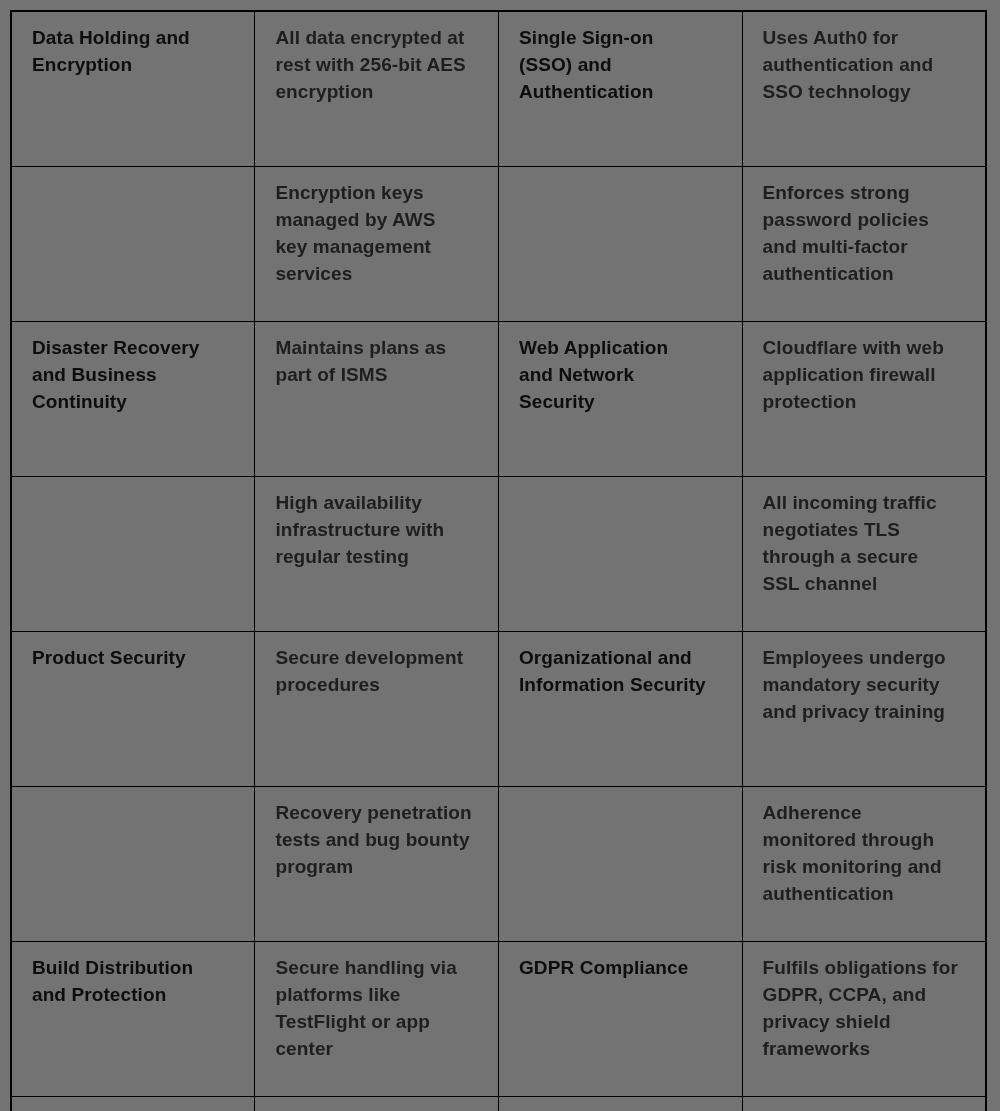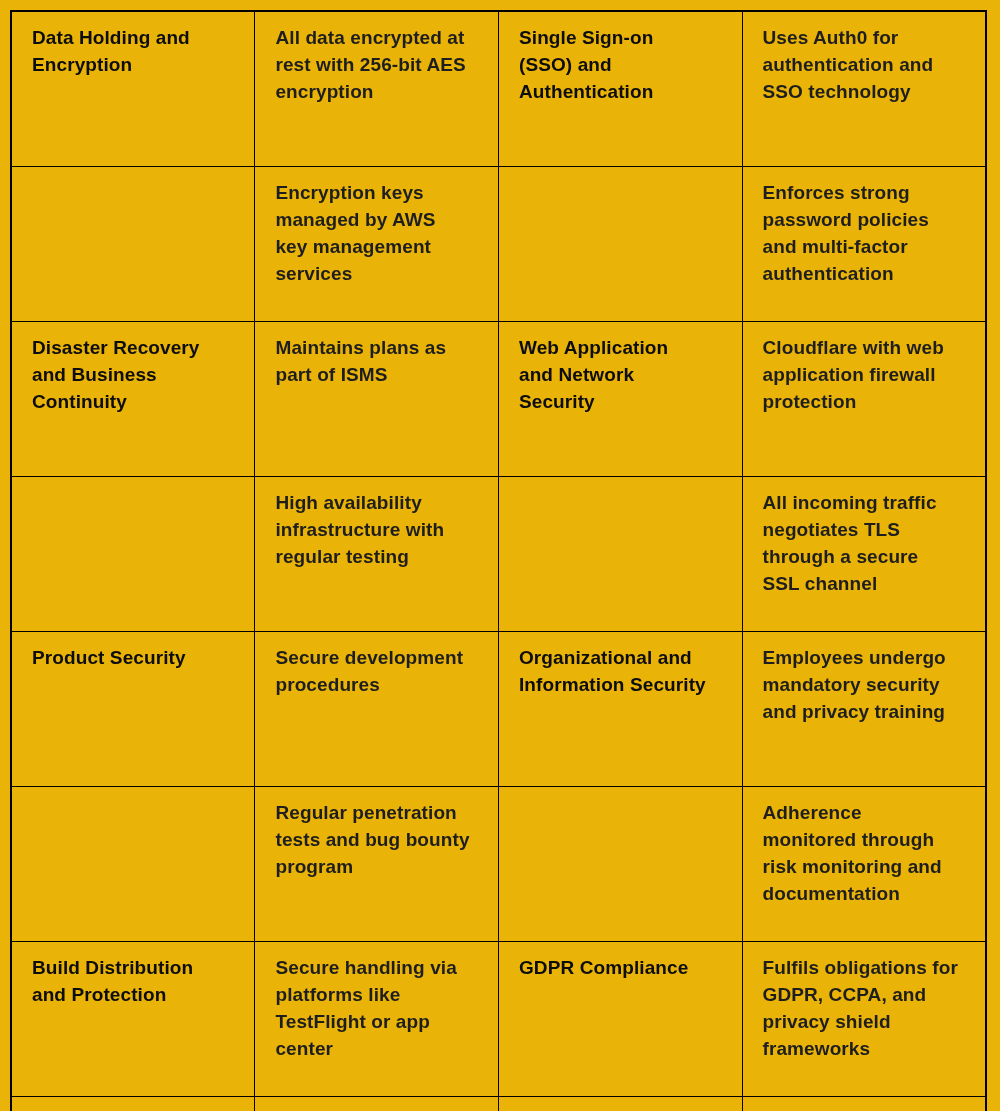--- a/index.html
+++ b/index.html
@@ -4,21 +4,21 @@
 <style>
   html, body {
     margin: 0;
     padding: 0;
     background: #ffffff;
   }
   .page {
     position: relative;
     width: 1000px;
     height: 1111px;
-    background: #eab308;
+    background: #737373;
     font-family: "Liberation Sans", "DejaVu Sans", sans-serif;
   }
   table.sec-table {
     position: absolute;
     left: 10px;
     top: 10px;
     width: 977px;
     border-collapse: collapse;
     table-layout: fixed;
     border: 2px solid #000000;
@@ -102,28 +102,28 @@
         <td class="desc">Secure development
 procedures</td>
         <td class="cat">Organizational and
 Information Security</td>
         <td class="desc">Employees undergo
 mandatory security
 and privacy training</td>
       </tr>
       <tr>
         <td class="cat"></td>
-        <td class="desc">Regular penetration
+        <td class="desc">Recovery penetration
 tests and bug bounty
 program</td>
         <td class="cat"></td>
         <td class="desc">Adherence
 monitored through
 risk monitoring and
-documentation</td>
+authentication</td>
       </tr>
       <tr>
         <td class="cat">Build Distribution
 and Protection</td>
         <td class="desc">Secure handling via
 platforms like
 TestFlight or app
 center</td>
         <td class="cat">GDPR Compliance</td>
         <td class="desc">Fulfils obligations for

